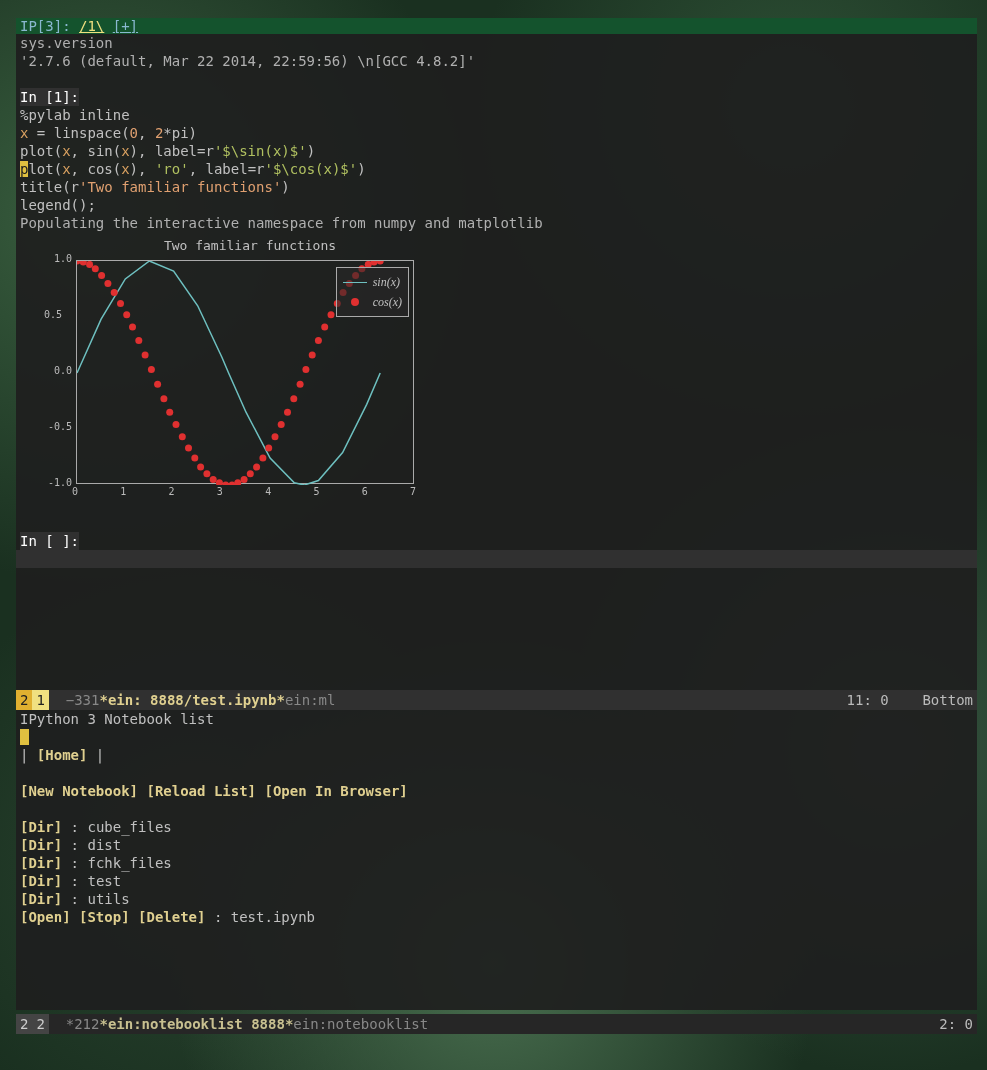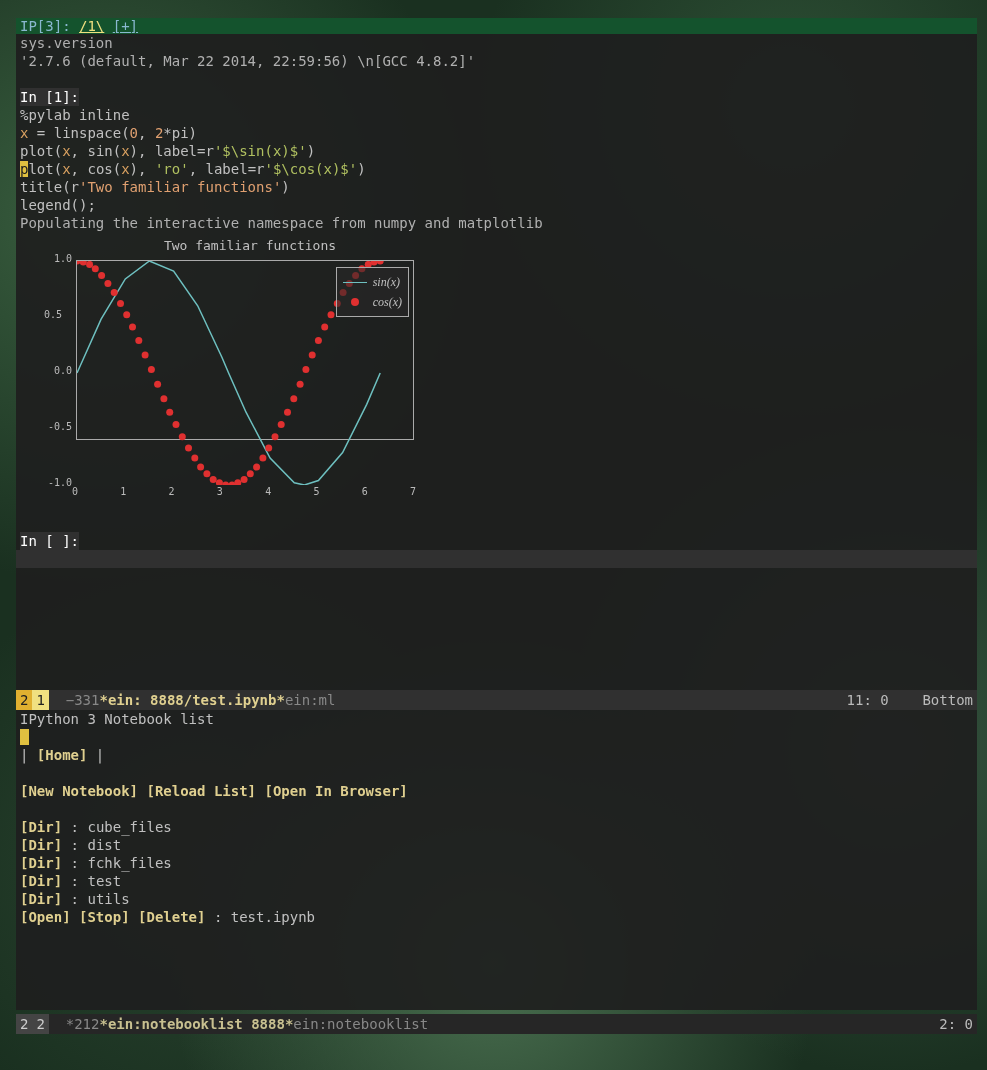--- a/index.html
+++ b/index.html
@@ -55,21 +55,21 @@
     width: 400px;
     height: 280px;
     margin: 6px 4px;
     position: relative;
     color: #c0c0c0;
   }
   .chart-title { text-align: center; font-size: 13px; margin-left: 60px; width: 340px; padding-bottom: 4px; }
   .plot-box {
     position: absolute;
     left: 56px; top: 22px;
-    width: 338px; height: 180px;
+    width: 338px; height: 224px;
     border: 1px solid #aaa;
     padding-left: 18px;
   }
   .ytick, .xtick { position: absolute; font-size: 10px; color: #bbb; }
   .legend-box {
     position: absolute;
     right: 4px; top: 6px;
     border: 1px solid #aaa;
     background: rgba(40,40,40,0.6);
     font-size: 12px;

